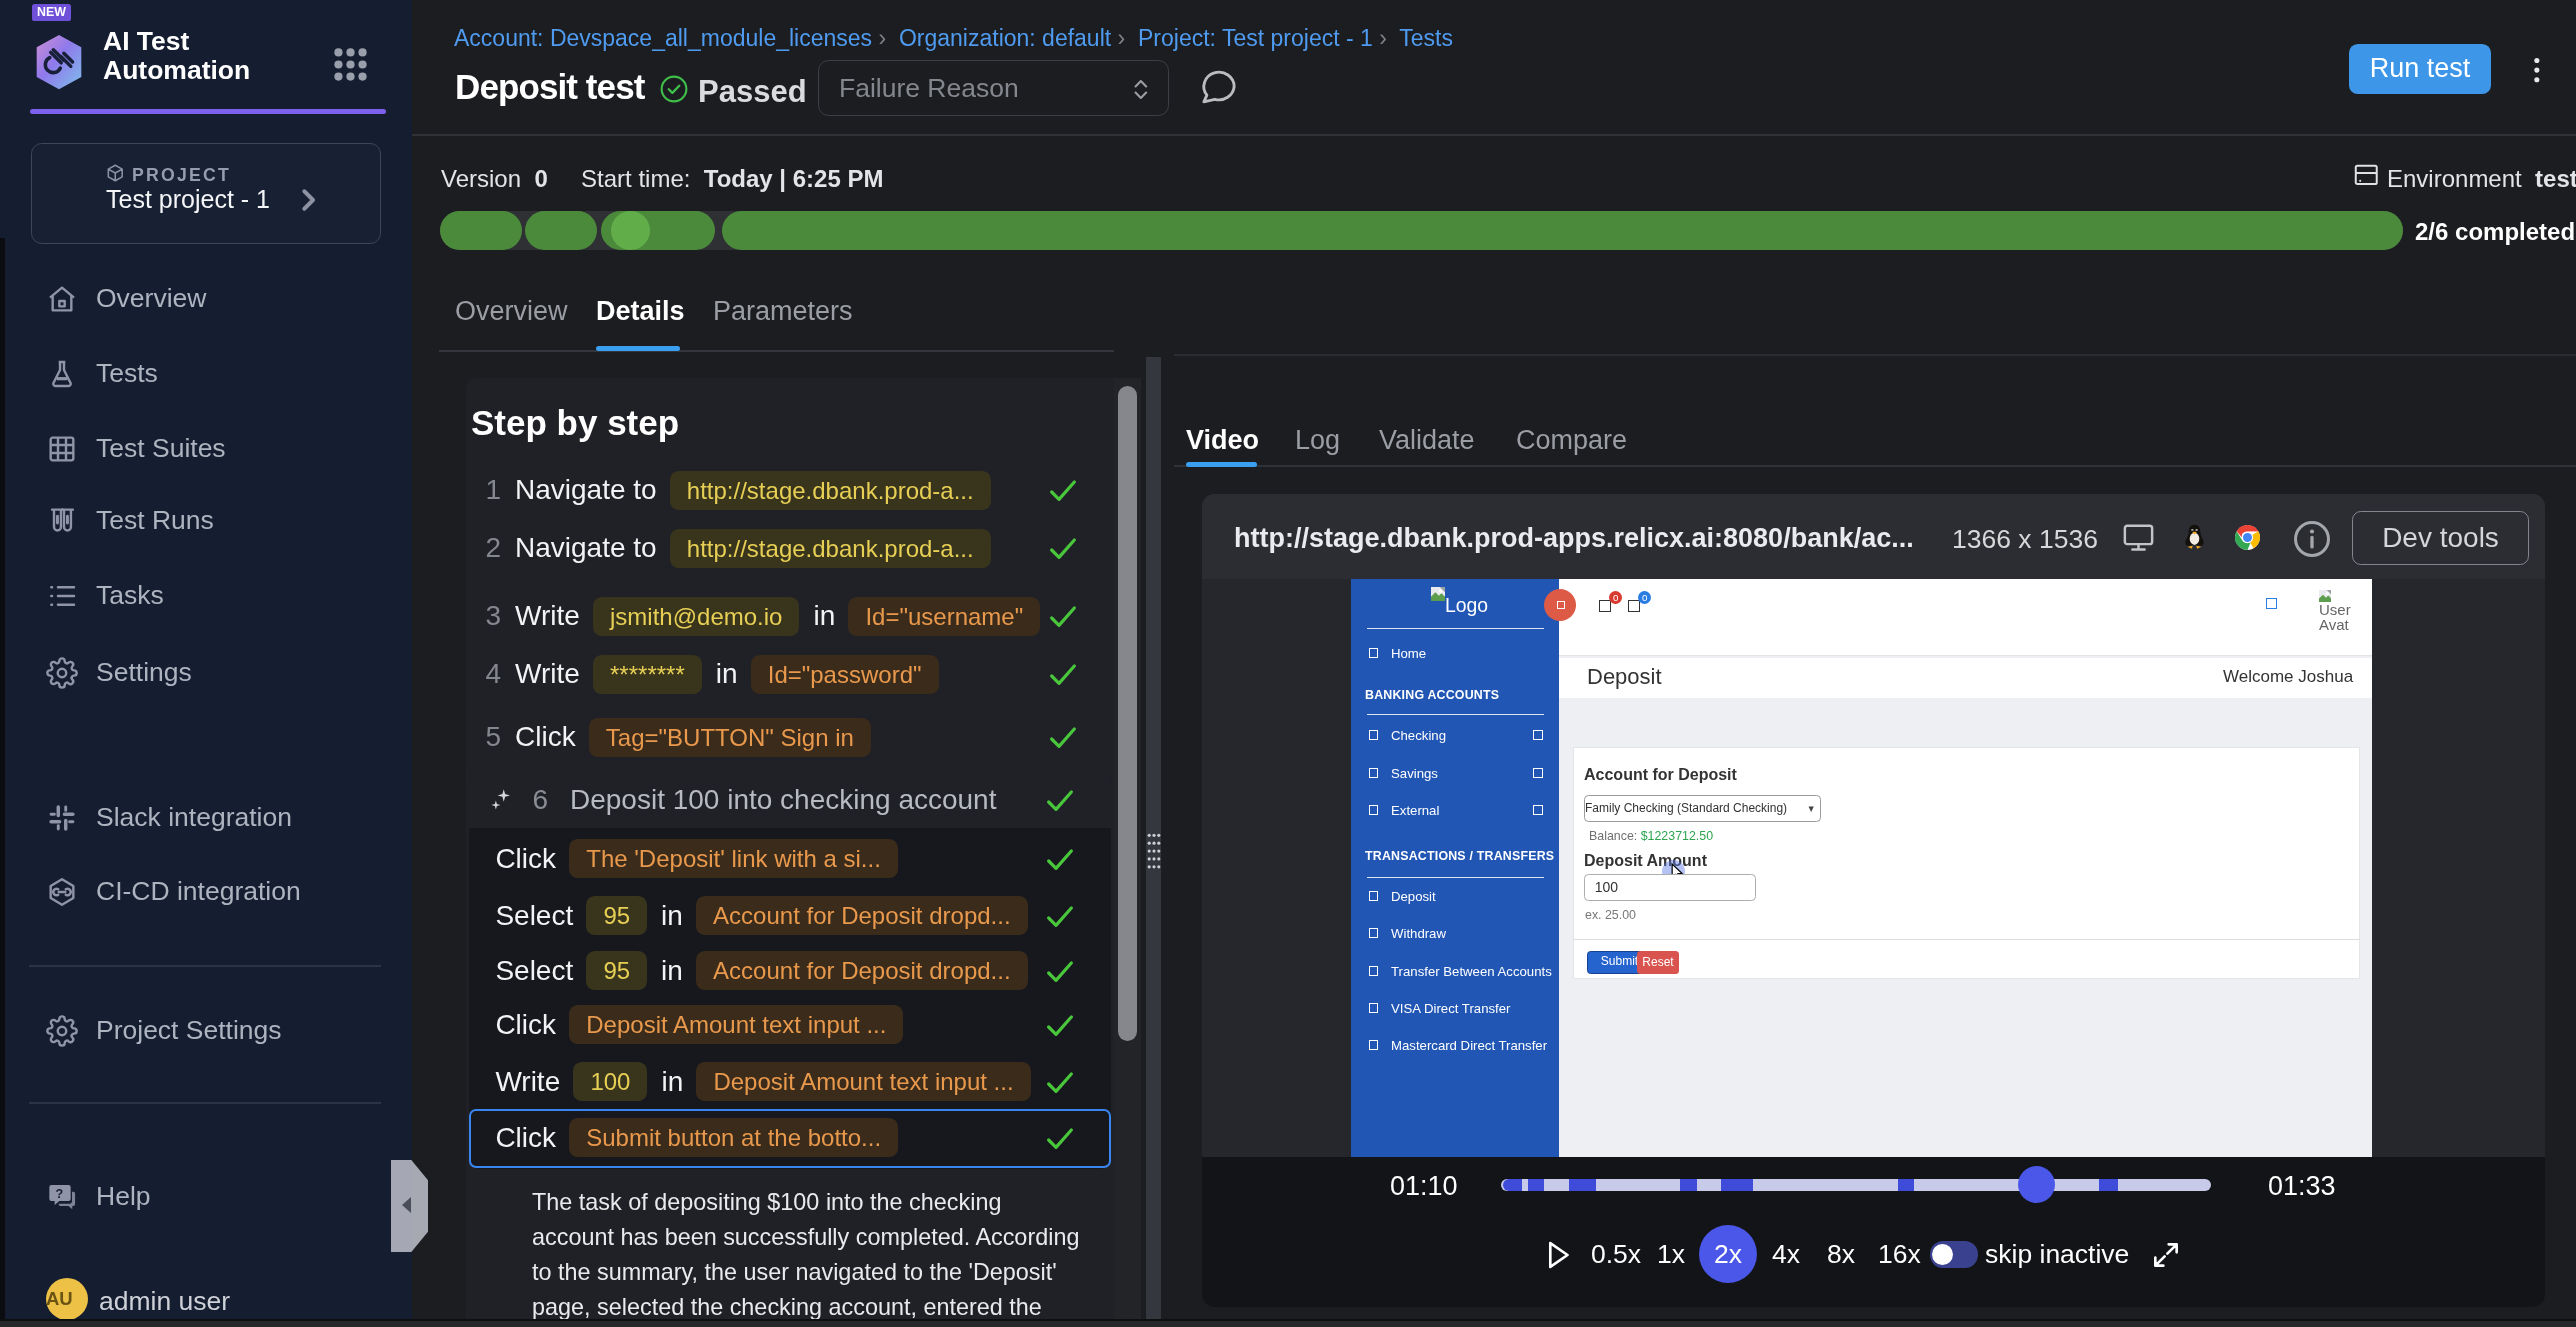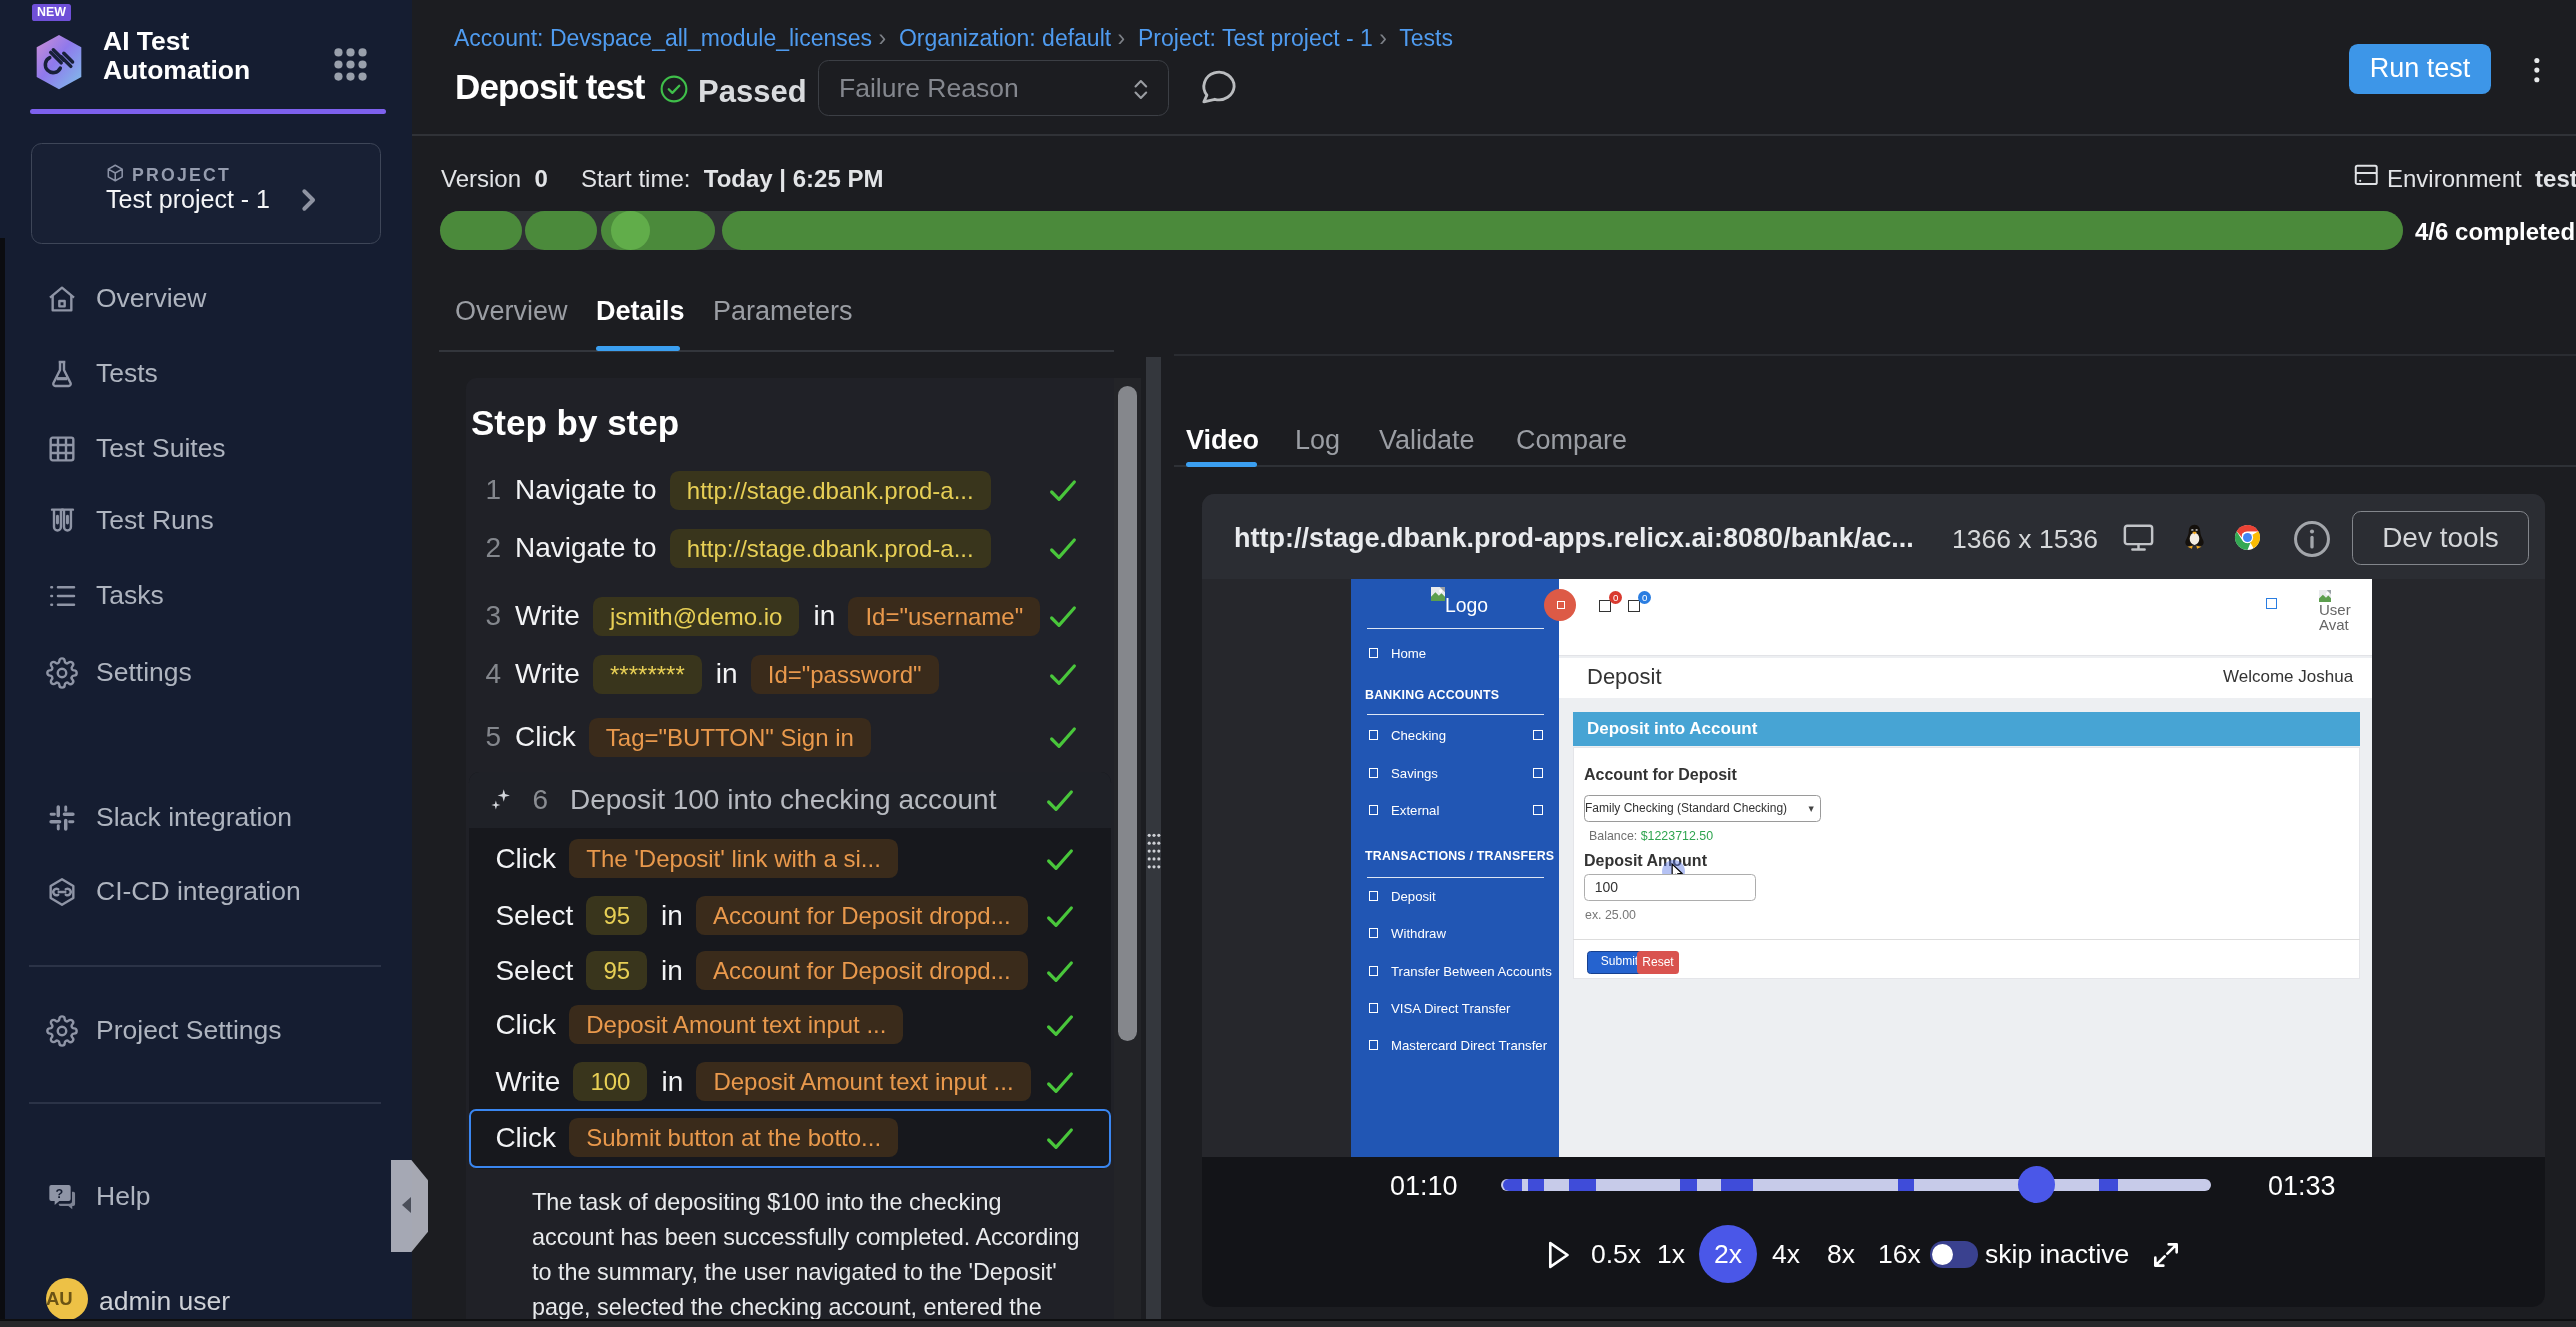--- a/index.html
+++ b/index.html
@@ -183,21 +183,21 @@
       <rect x="2.5" y="10" width="19" height="10" rx="1.5"></rect>
       <circle cx="6.5" cy="17" r="1" fill="#dfe1e4" stroke="none"></circle>
     </svg>
   <div class="a" style="left:2387px;top:165px;font-size:24px;color:#e2e4e7;white-space:nowrap">Environment&nbsp;&nbsp;<b>test</b></div>
   <div class="a" style="left:440px;top:211px;width:1963px;height:39px;background:#2e3034;border-radius:19.4px"></div>
   <div class="a" style="left:440px;top:211px;width:82px;height:39px;background:#4b8a3b;border-radius:19.4px"></div>
   <div class="a" style="left:525px;top:211px;width:72px;height:39px;background:#4b8a3b;border-radius:19.4px"></div>
   <div class="a" style="left:601px;top:211px;width:114px;height:39px;background:#4b8a3b;border-radius:19.4px"></div>
   <div class="a" style="left:611px;top:211px;width:39px;height:39px;background:#65b34e;border-radius:19.4px;opacity:.85"></div>
   <div class="a" style="left:722px;top:211px;width:1681px;height:39px;background:#4b8a3b;border-radius:19.4px"></div>
-  <div class="a" style="left:2415px;top:218px;font-size:24px;font-weight:bold;color:#fff;white-space:nowrap">4/6 completed</div>
+  <div class="a" style="left:2415px;top:218px;font-size:24px;font-weight:bold;color:#fff;white-space:nowrap">2/6 completed</div>
 </div>
 
 <div id="tabsL">
   <div class="a" style="left:455px;top:296px;font-size:27px;color:#9b9ea4">Overview</div>
   <div class="a" style="left:596px;top:296px;font-size:27px;color:#fff;font-weight:bold">Details</div>
   <div class="a" style="left:713px;top:296px;font-size:27px;color:#9b9ea4">Parameters</div>
   <div class="a" style="left:439px;top:350px;width:675px;height:1.8px;background:#33363c"></div>
   <div class="a" style="left:596px;top:346px;width:84px;height:5.3px;border-radius:2.6px;background:#3b9ff0"></div>
 </div>
 
@@ -454,21 +454,20 @@
         <rect width="16" height="16" fill="#e8eaed"></rect>
         <path d="M0 11 L5 6 L9 10 L12 7 L16 11 V16 H0 Z" fill="#5c9e4e"></path>
         <circle cx="11" cy="4.5" r="2" fill="#fff"></circle>
         <path d="M16 0 L16 6 L10 0 Z" fill="#9aa0a6"></path>
       </svg>
     <div class="a" style="left:968px;top:23px;font-size:15px;color:#666;line-height:15px">User<br>Avat</div>
     <div class="a" style="left:208px;top:79px;width:813px;height:40px;background:#fff"></div>
     <div class="a" style="left:236px;top:85px;font-size:22px;color:#333">Deposit</div>
     <div class="a" style="left:872px;top:88px;font-size:17px;color:#333;white-space:nowrap">Welcome Joshua</div>
 
-    <div class="a" style="left:222px;top:133px;width:787px;height:34px;background:#47a4d4;color:#fff;font-size:17px;font-weight:bold;line-height:34px;padding-left:14px">Deposit into Account</div>
     <div class="a" style="left:222px;top:168px;width:787px;height:232px;background:#fff;border:0.9px solid #e4e5e9"></div>
     <div class="a" style="left:233px;top:187px;font-size:16px;font-weight:bold;color:#333">Account for Deposit</div>
     <div class="a" style="left:233px;top:216px;width:237px;height:27px;border:1.8px solid #9a9a9a;border-radius:4.4px;background:#fff;color:#333;font-size:12px;line-height:25px;white-space:nowrap;overflow:hidden">Family Checking (Standard Checking)<span style="position:absolute;right:6.2px;top:0;font-size:10.6px;color:#444">▾</span></div>
     <div class="a" style="left:238px;top:250px;font-size:12.4px;color:#707070">Balance: <span style="color:#2ea44f">$1223712.50</span></div>
     <div class="a" style="left:233px;top:273px;font-size:16px;font-weight:bold;color:#333">Deposit Amount</div>
     <div class="a" style="left:311px;top:281px;width:23px;height:23px;border-radius:50%;background:rgba(90,120,230,.45)"></div>
     <svg class="a" style="left:320px;top:284px" width="13.2" height="18.5" viewBox="0 0 12 17">
         <path d="M1 1 L1 13 L4 10.5 L6 15 L8 14 L6.2 9.8 L10 9.5 Z" fill="#fff" stroke="#000" stroke-width="1.1"></path>
       </svg>
     <div class="a" style="left:233px;top:295px;width:172px;height:27px;border:1.8px solid #adadad;border-radius:4.4px;background:#fff;color:#333;font-size:14px;line-height:25px;padding-left:9.7px">100</div>

